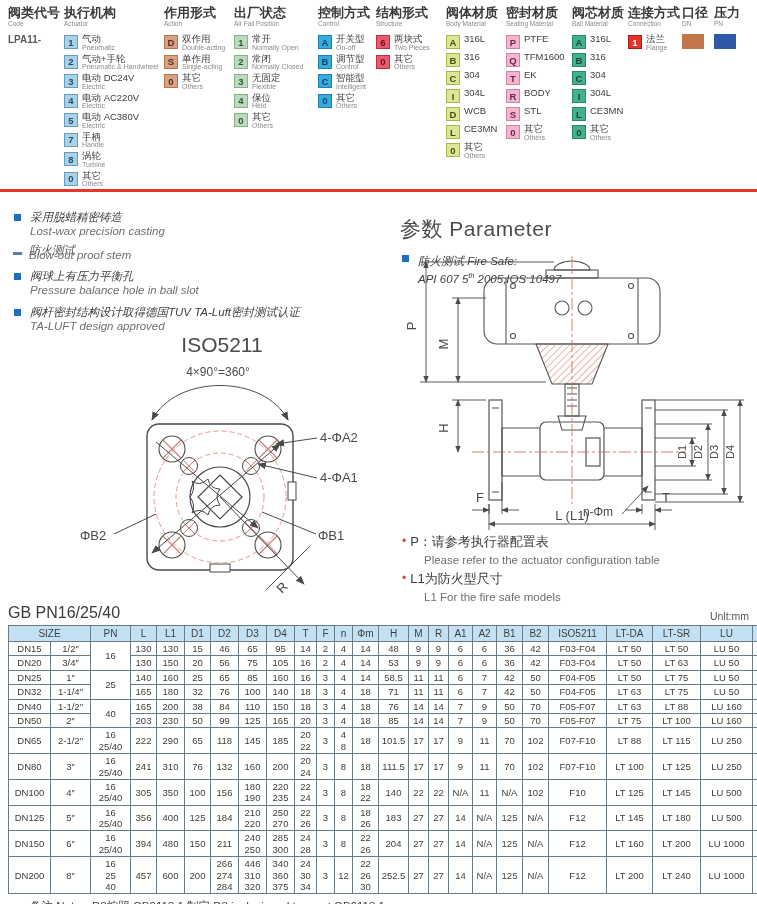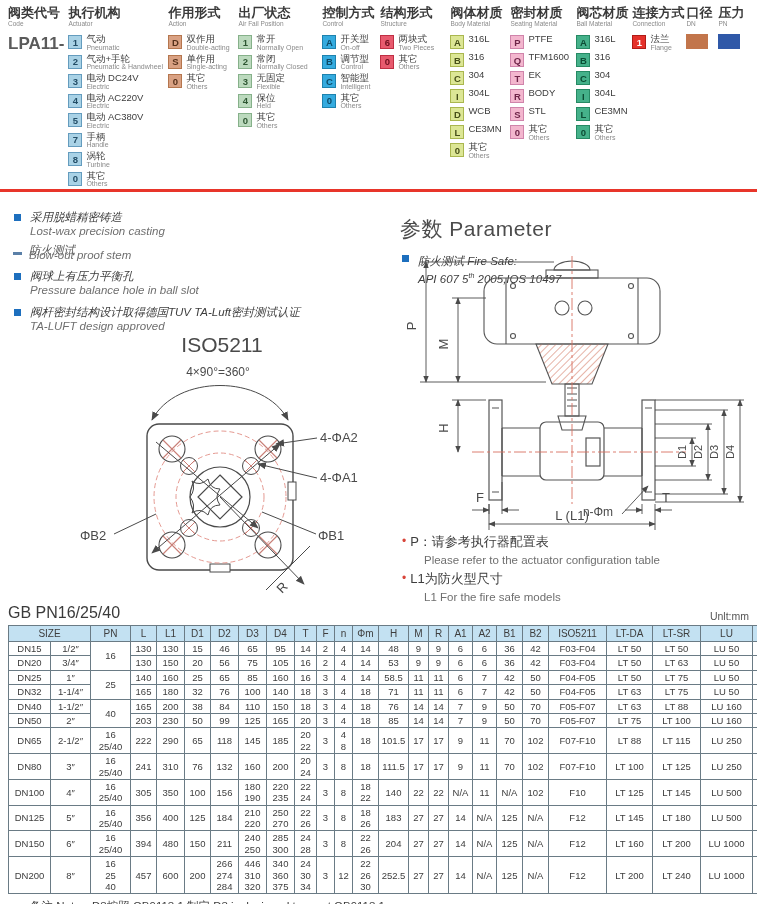--- a/index.html
+++ b/index.html
@@ -6,21 +6,21 @@
   html,body { background:#ffffff; }
   body {
     width:757px; height:904px; overflow:hidden; position:relative;
     font-family:"Liberation Sans", sans-serif; color:#3d3d3d;
   }
   
   .code-strip { display:flex; padding:6px 6px 0 8px; height:189px; }
   .code-col { flex:0 0 auto; padding-right:4px; }
   .code-col .hd-zh { font-size:13px; font-weight:bold; color:#3a3a3a; line-height:1.1; white-space:nowrap;}
   .code-col .hd-en { font-size:6.5px; color:#8a8a8a; line-height:1.2; margin-bottom:6px; white-space:nowrap;}
-  .code-value { font-size:17px; font-weight:bold; color:#5a5a5a; margin-top:6px;}
+  .code-value { font-size:10px; font-weight:bold; color:#5a5a5a; margin-top:6px;}
   .code-item { display:flex; align-items:flex-start; margin-bottom:3px; }
   .code-box {
     width:14px; height:14px; flex:0 0 14px; margin-right:4px; margin-top:1px;
     display:flex; align-items:center; justify-content:center;
     font-size:9.5px; font-weight:bold; border:1px solid #888;
   }
   .code-txt { line-height:1; }
   .code-txt .zh { font-size:9.5px; color:#3d3d3d; white-space:nowrap;}
   .code-txt .en { font-size:7px; color:#8a8a8a; white-space:nowrap;}
   .swatch { width:22px; height:15px; margin-top:1px; }

